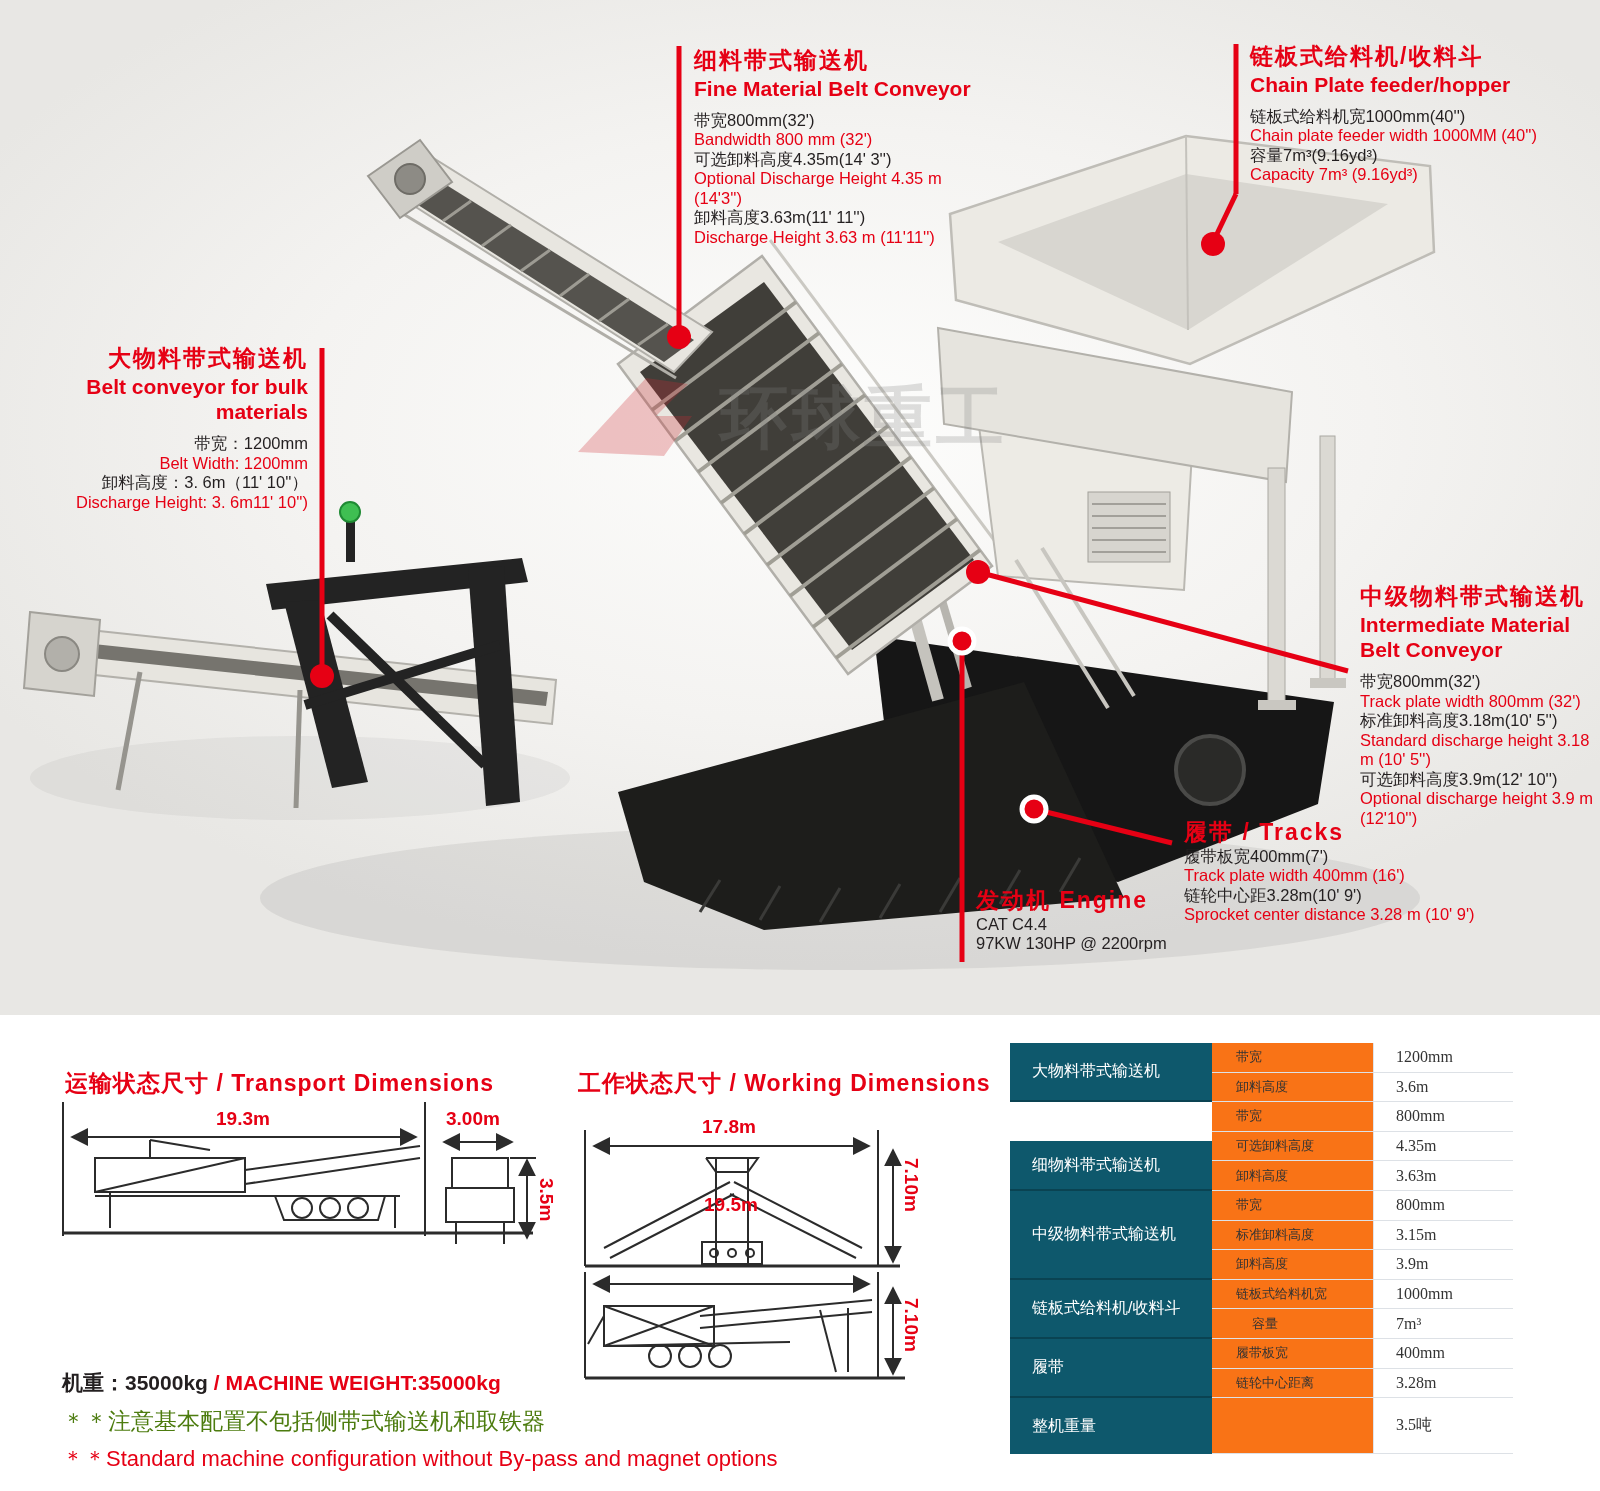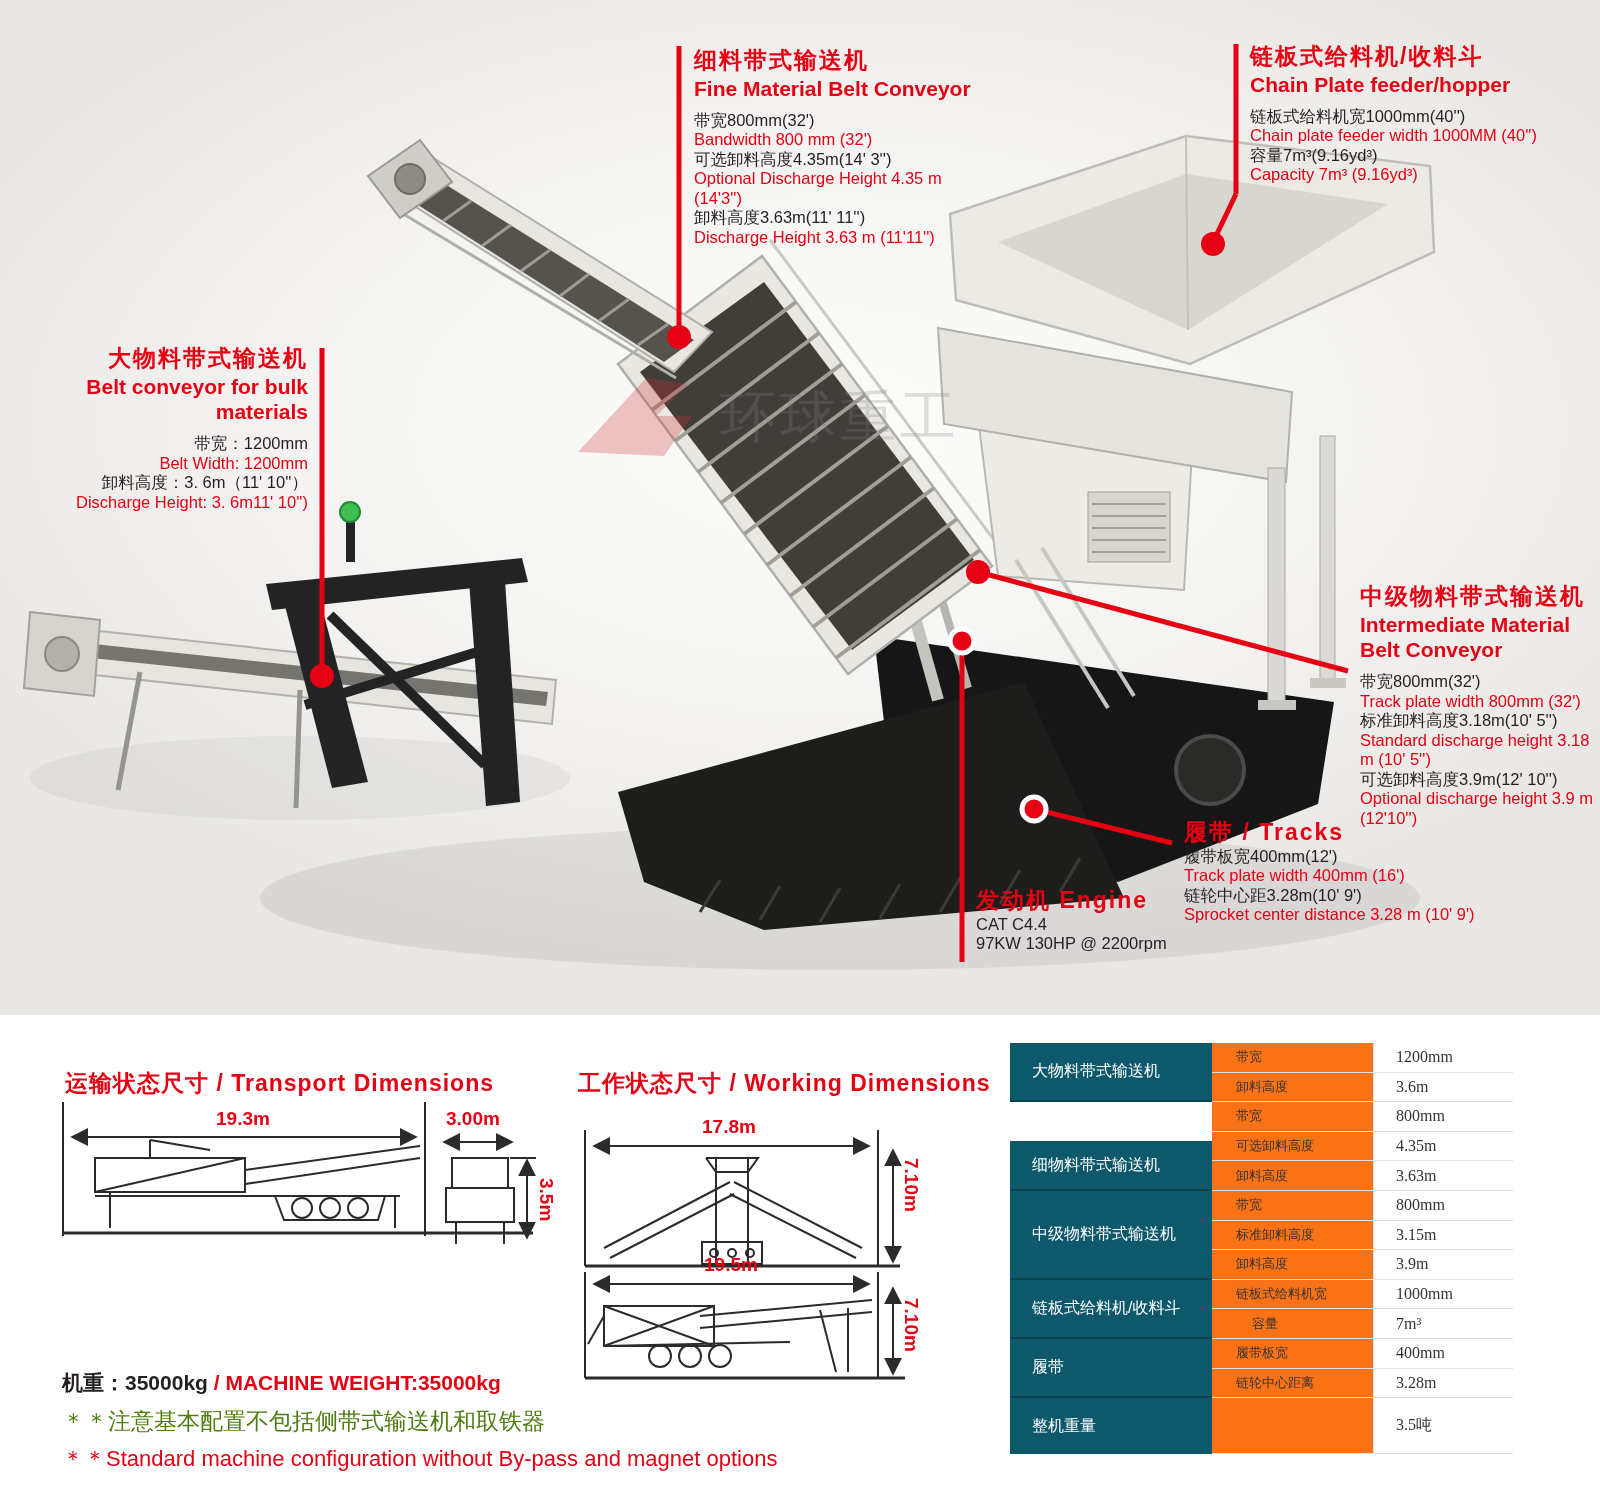--- a/index.html
+++ b/index.html
@@ -4,21 +4,21 @@
 <style>
   html,body{margin:0;padding:0;background:#fff;}
   .page{position:relative;width:1600px;height:1491px;overflow:hidden;background:#ffffff;
         font-family:"Liberation Sans",sans-serif;color:#231f20;}
   .hero-bg{position:absolute;left:0;top:0;width:1600px;height:1015px;
     background:radial-gradient(ellipse 980px 540px at 52% 42%, #fdfdfc 0%, #f4f3f1 55%, #e8e7e4 100%);}
   svg.layer{position:absolute;left:0;top:0;pointer-events:none;}
 
   
   .watermark{position:absolute;left:560px;top:368px;width:760px;display:flex;align-items:center;gap:10px;opacity:.85;}
-  .wm-text{font-size:56px;font-weight:normal;letter-spacing:4px;color:rgba(128,128,128,.30);white-space:nowrap;}
+  .wm-text{font-size:68px;font-weight:bold;letter-spacing:4px;color:rgba(128,128,128,.30);white-space:nowrap;}
 
   
   .callout{position:absolute;}
   .callout .t-cn{font-size:23px;font-weight:bold;color:#e60014;line-height:1.25;letter-spacing:2px;}
   .callout .t-en{font-size:21px;font-weight:bold;color:#e60014;line-height:1.2;margin:1px 0 10px 0;}
   .callout .ln{font-size:16.5px;line-height:19.5px;}
   .ln.black{color:#231f20;}
   .ln.red{color:#e60014;}
   .callout.right{text-align:right;}
   .callout .t-cn:empty,.callout .t-en:empty{display:none;}
@@ -226,21 +226,21 @@
         <div class="ln red">Standard discharge height 3.18 m (10' 5'')</div>
         <div class="ln black">可选卸料高度3.9m(12' 10'')</div>
         <div class="ln red">Optional discharge height 3.9 m (12'10'')</div>
       </div>
   </div>
 
   <div class="callout" style="left:1184px;top:818px;width:340px">
     <div class="t-cn">履带 / Tracks</div>
     <div>
 
-    <div class="ln black">履带板宽400mm(12')</div>
+    <div class="ln black">履带板宽400mm(7')</div>
         <div class="ln red">Track plate width 400mm (16')</div>
         <div class="ln black">链轮中心距3.28m(10' 9')</div>
         <div class="ln red">Sprocket center distance 3.28 m (10' 9')</div>
       </div>
   </div>
 
   <div class="callout" style="left:976px;top:886px;width:260px">
     <div class="t-cn">发动机 Engine</div>
     <div>
 
@@ -328,21 +328,21 @@
   </svg>
 
   <div class="sec-title" style="left:578px;top:1068px">工作状态尺寸 / Working Dimensions</div>
   <div class="sec-title" style="left:65px;top:1068px">运输状态尺寸 / Transport Dimensions</div>
 
   <div class="dim" style="left:216px;top:1108px">19.3m</div>
   <div class="dim" style="left:446px;top:1108px">3.00m</div>
   <div class="dim vert" style="left:535px;top:1178px">3.5m</div>
   <div class="dim" style="left:702px;top:1116px">17.8m</div>
   <div class="dim vert" style="left:900px;top:1158px">7.10m</div>
-  <div class="dim" style="left:704px;top:1254px">19.5m</div>
+  <div class="dim" style="left:704px;top:1194px">19.5m</div>
   <div class="dim vert" style="left:900px;top:1298px">7.10m</div>
 
   <div class="spec-table">
       <div class="tg" style="grid-row: 1 / span 2;">大物料带式输送机</div>
       <div class="tp" style="grid-row: 1;">带宽</div>
       <div class="tv" style="grid-row: 1;">1200mm</div>
       <div class="tp" style="grid-row: 2;">卸料高度</div>
       <div class="tv" style="grid-row: 2;">3.6m</div>
       <div class="tg" style="grid-row: 3 / span 3; margin-top: 39px;">细物料带式输送机</div>
       <div class="tp" style="grid-row: 3;">带宽</div>

